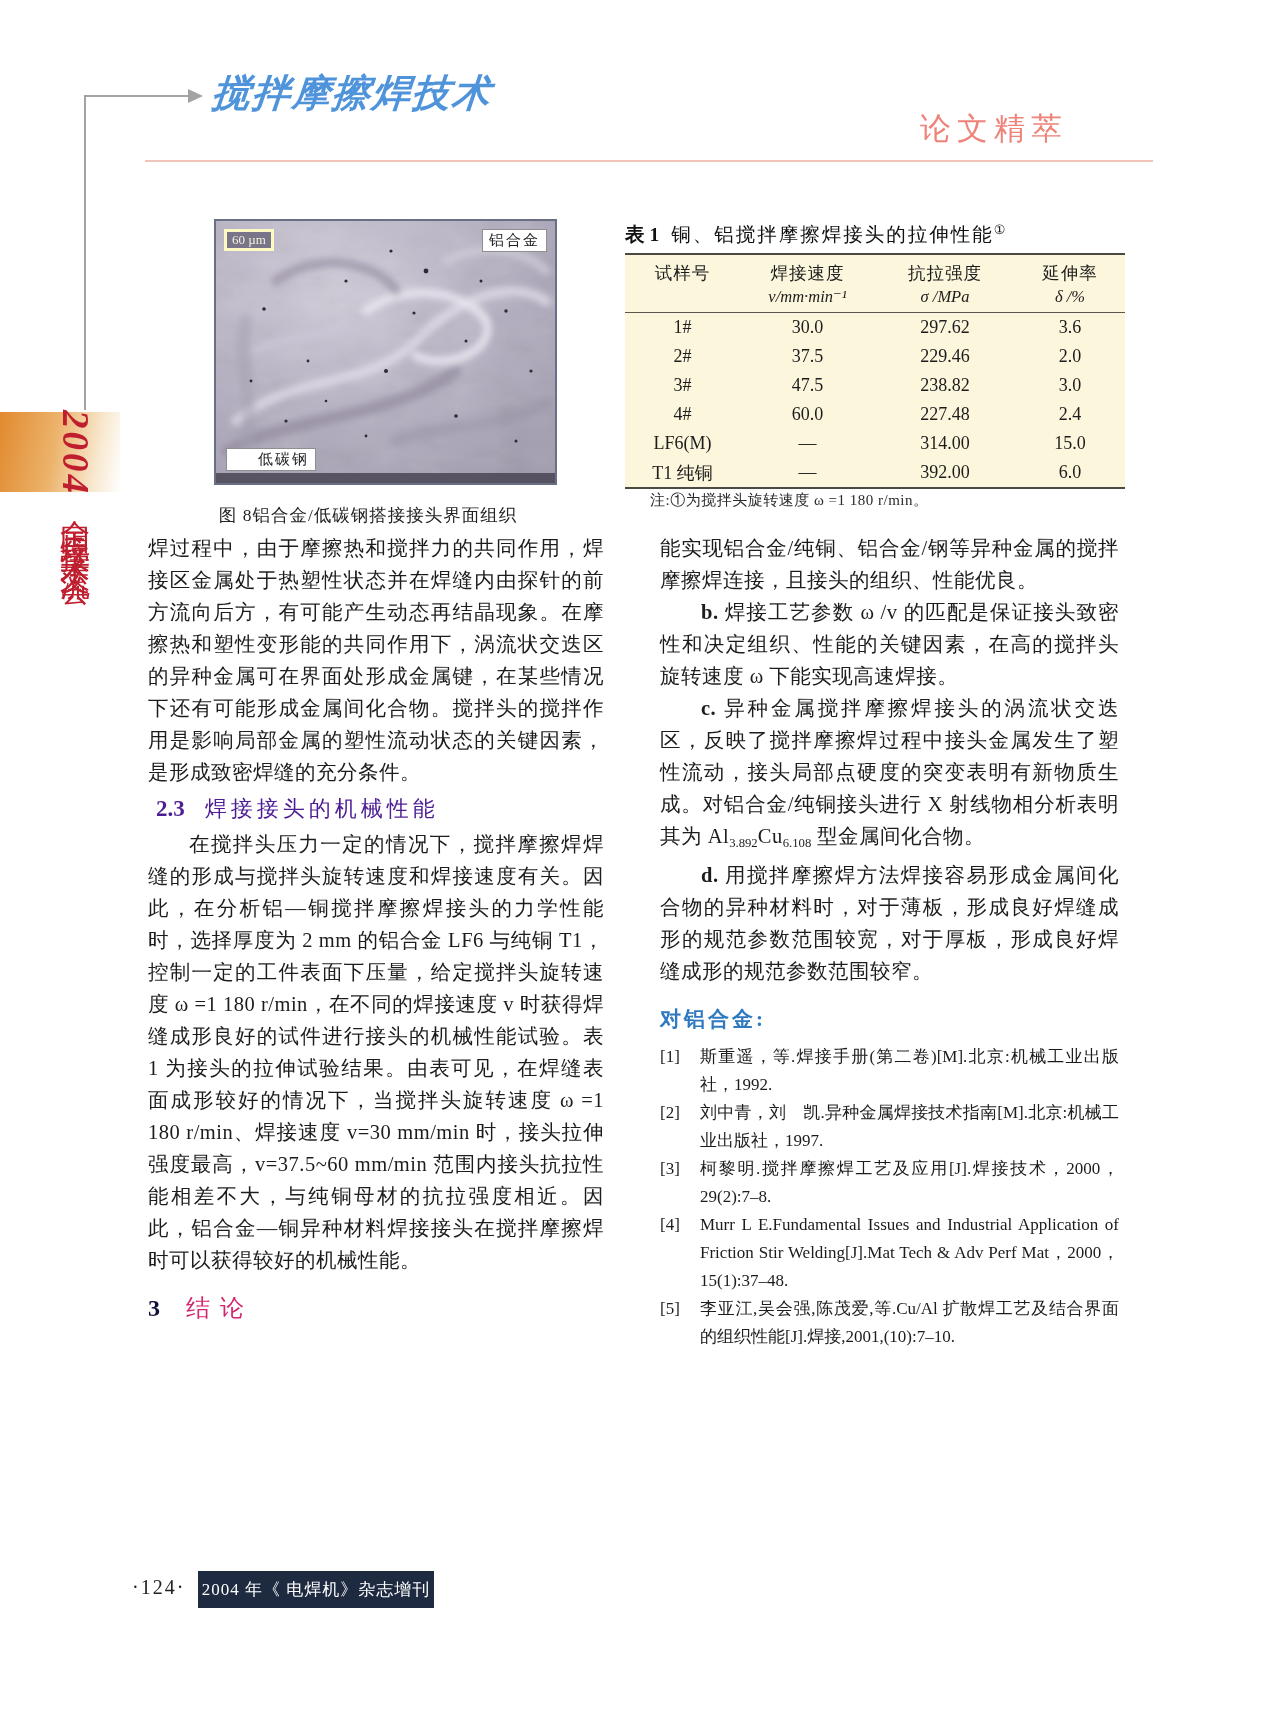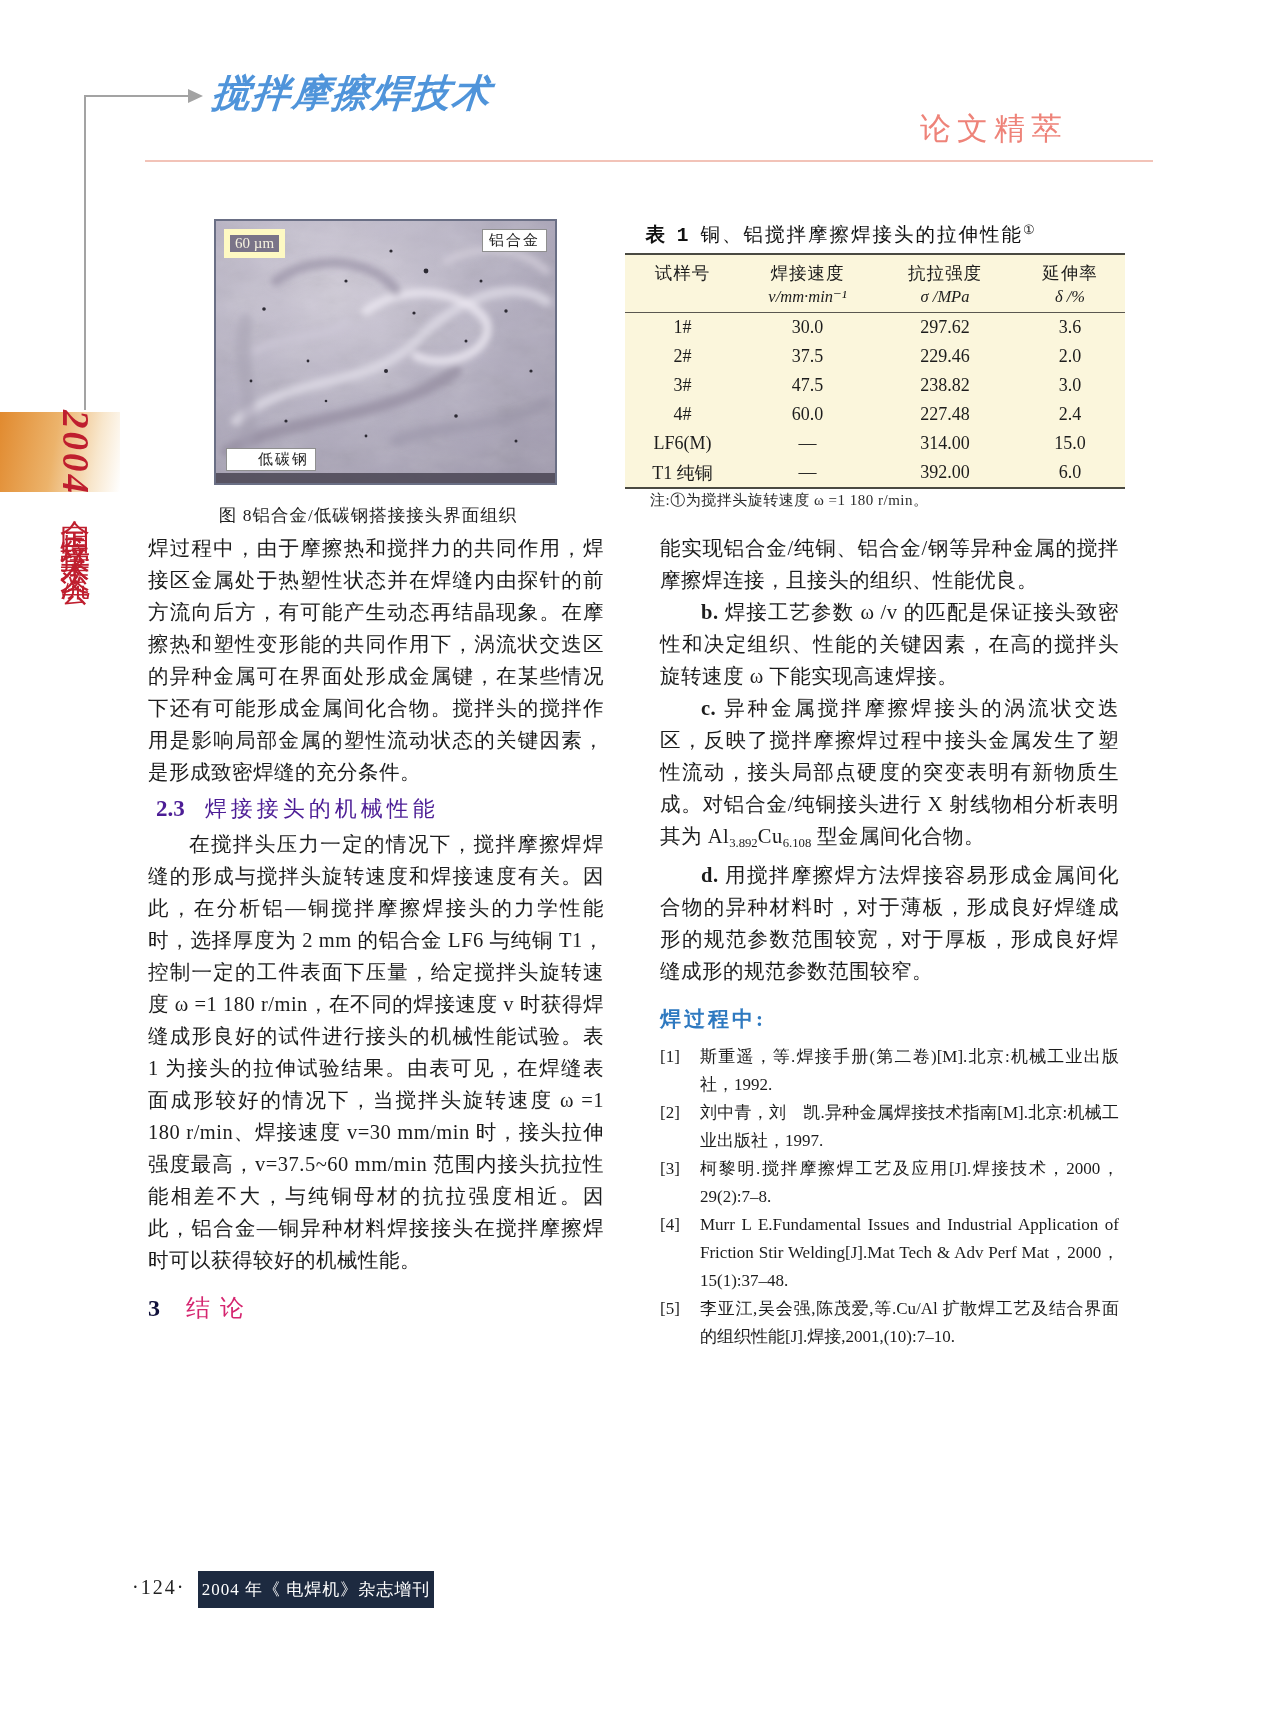--- a/index.html
+++ b/index.html
@@ -20,28 +20,28 @@
   .orange-block{position:absolute;left:0;top:412px;width:120px;height:80px;
                 background:linear-gradient(100deg,#e18a2f 0%,#ecb36b 45%,#f8e7cd 78%,rgba(255,255,255,0) 100%);}
   .sidebar-vertical{position:absolute;left:54px;top:410px;writing-mode:vertical-rl;color:#bf1e2e;}
   .sidebar-year{font-size:37px;font-style:italic;font-weight:bold;letter-spacing:3px;}
   .sidebar-event{font-size:30px;letter-spacing:7px;}
 
   
   .figure{position:absolute;left:214px;top:219px;width:343px;height:266px;border:2px solid #6a6f85;
           box-sizing:border-box;background:#b2adbd;}
   .fig-label{position:absolute;font-size:15px;background:#ffffff;color:#222;padding:1px 6px;border:1px solid #8f8f8f;letter-spacing:2px;}
-  .fig-label.scale{left:8px;top:8px;background:#7a7488;color:#f6f2e0;border:6px solid #fef9c3;font-size:15px;padding:0 5px;letter-spacing:0;}
+  .fig-label.scale{left:8px;top:8px;background:#7a7488;color:#f6f2e0;border:3px solid #fef9c3;font-size:13px;padding:0 5px;letter-spacing:0;}
   .fig-label.alu{right:8px;top:8px;}
   .fig-label.steel{left:10px;bottom:12px;padding-left:31px;}
   .fig-caption{position:absolute;left:148px;top:503px;width:440px;text-align:center;font-size:17.5px;letter-spacing:1px;color:#222;}
   .fig-caption .cap-prefix{margin-right:0;}
 
   
-  .table-title{position:absolute;left:625px;top:221px;width:430px;text-align:center;font-size:19.5px;color:#111;font-family:Liberation Mono, monospace;}
+  .table-title{position:absolute;left:625px;top:221px;width:430px;text-align:left;font-size:19.5px;color:#111;}
   .table-title .tprefix{font-weight:bold;margin-right:12px;}
   .table-title .tmain{letter-spacing:2px;}
   .table-title .tsup{font-size:13px;vertical-align:super;}
   .dtable{position:absolute;left:625px;top:253px;width:500px;background:#fbf6dc;
           border-top:2px solid #4a4a42;border-bottom:2px solid #4a4a42;box-sizing:border-box;}
   .dtable .hdr{display:grid;grid-template-columns:23% 27% 28% 22%;border-bottom:1px solid #5a5750;padding:6px 0 4px;}
   .hcell{text-align:center;}
   .hname{font-size:17.5px;line-height:24px;letter-spacing:1px;}
   .hunit{font-style:italic;font-size:16.5px;line-height:23px;}
   .dtable .trow{display:grid;grid-template-columns:23% 27% 28% 22%;height:29px;align-items:center;}
@@ -222,21 +222,21 @@
       <span class="hn">3</span><span class="ht">结论</span>
     </div>
   </div>
 
   <div class="col col-right">
     <p class="para">能实现铝合金/纯铜、铝合金/钢等异种金属的搅拌摩擦焊连接，且接头的组织、性能优良。</p>
     <p class="para ind"><span class="marker">b.</span><span>  焊接工艺参数 ω /v 的匹配是保证接头致密性和决定组织、性能的关键因素，在高的搅拌头旋转速度 ω  下能实现高速焊接。</span></p>
     <p class="para ind"><span class="marker">c.</span><span>  异种金属搅拌摩擦焊接头的涡流状交迭区，反映了搅拌摩擦焊过程中接头金属发生了塑性流动，接头局部点硬度的突变表明有新物质生成。对铝合金/纯铜接头进行 X 射线物相分析表明其为 </span><span>Al</span><span class="sub">3.892</span><span>Cu</span><span class="sub">6.108</span><span> 型金属间化合物。</span></p>
     <p class="para ind"><span class="marker">d.</span><span>  用搅拌摩擦焊方法焊接容易形成金属间化合物的异种材料时，对于薄板，形成良好焊缝成形的规范参数范围较宽，对于厚板，形成良好焊缝成形的规范参数范围较窄。</span></p>
 
-    <div class="refh">焊过程中:</div>
+    <div class="refh">对铝合金:</div>
     <p class="ref"><span class="rnum">[1]</span><span>斯重遥，等.焊接手册(第二卷)[M].北京:机械工业出版社，1992.</span></p>
     <p class="ref"><span class="rnum">[2]</span><span>刘中青，刘　凯.异种金属焊接技术指南[M].北京:机械工业出版社，1997.</span></p>
     <p class="ref"><span class="rnum">[3]</span><span>柯黎明.搅拌摩擦焊工艺及应用[J].焊接技术，2000，29(2):7–8.</span></p>
     <p class="ref"><span class="rnum">[4]</span><span>Murr L E.Fundamental Issues and Industrial Application of Friction Stir Welding[J].Mat Tech &amp; Adv Perf Mat，2000，15(1):37–48.</span></p>
     <p class="ref"><span class="rnum">[5]</span><span>李亚江,吴会强,陈茂爱,等.Cu/Al 扩散焊工艺及结合界面的组织性能[J].焊接,2001,(10):7–10.</span></p>
   </div>
 
   <div class="pageno">·124·</div>
   <div class="footer-box">2004 年《 电焊机》杂志增刊</div>
 

